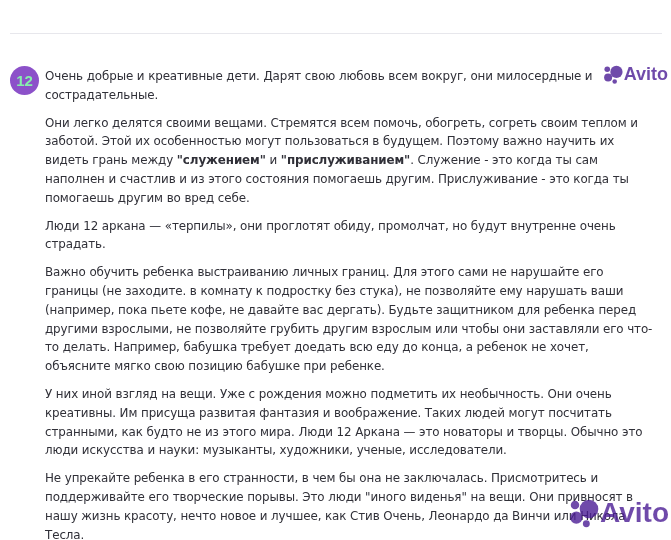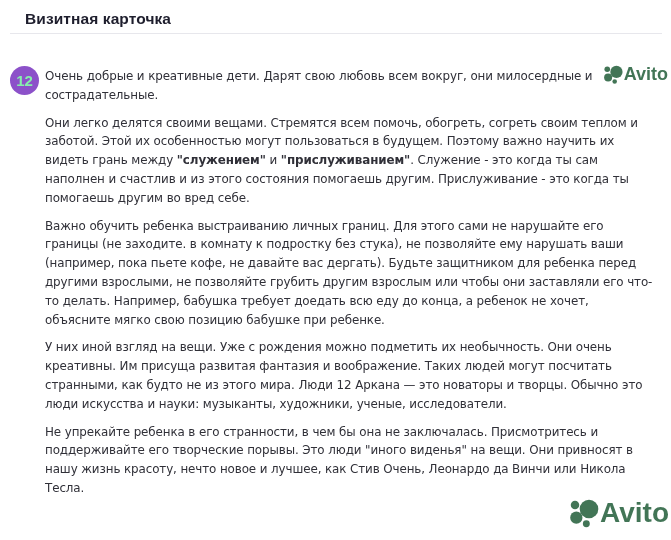--- a/index.html
+++ b/index.html
@@ -55,46 +55,46 @@
     line-height: 18.8px;
     letter-spacing: -0.1px;
   }
   .paras p { margin: 0 7px 9px 0; }
   .paras b { font-weight: bold; }
   .wm {
     position: absolute;
     display: flex;
     align-items: center;
     gap: 1px;
-    color: #14532d;
+    color: #4c1d95;
     opacity: 0.8;
     font-family: "Liberation Sans", sans-serif;
     font-weight: bold;
     pointer-events: none;
   }
   .wm-top  { right: 3px; top: 64px;  font-size: 18px; }
   .wm-bottom { right: 2px; top: 497px; font-size: 28px; }
   .wm svg { display: block; }
 </style>
 </head>
 <body>
 
 <div class="page">
 
-  <h1 class="title">Визитная карточка</h1>
 
   <div class="divider"></div>
 
   <div class="badge" style="background: rgb(140, 81, 201);">
     <span>12</span>
   </div>
 
   <div class="paras">
       <p><span>Очень добрые и креативные дети. Дарят свою любовь всем вокруг, они милосердные и сострадательные.</span></p>
       <p><span>Они легко делятся своими вещами. Стремятся всем помочь, обогреть, согреть своим теплом и заботой. Этой их особенностью могут пользоваться в будущем. Поэтому важно научить их видеть грань между </span><b>"служением"</b><span> и </span><b>"прислуживанием"</b><span>. Служение - это когда ты сам наполнен и счастлив и из этого состояния помогаешь другим. Прислуживание - это когда ты помогаешь другим во вред себе.</span></p>
+      <p><span>Люди 12 аркана — «терпилы», они проглотят обиду, промолчат, но будут внутренне очень страдать.</span></p>
       <p><span>Важно обучить ребенка выстраиванию личных границ. Для этого сами не нарушайте его границы (не заходите. в комнату к подростку без стука), не позволяйте ему нарушать ваши (например, пока пьете кофе, не давайте вас дергать). Будьте защитником для ребенка перед другими взрослыми, не позволяйте грубить другим взрослым или чтобы они заставляли его что-то делать. Например, бабушка требует доедать всю еду до конца, а ребенок не хочет, объясните мягко свою позицию бабушке при ребенке.</span></p>
       <p><span>У них иной взгляд на вещи. Уже с рождения можно подметить их необычность. Они очень креативны. Им присуща развитая фантазия и воображение. Таких людей могут посчитать странными, как будто не из этого мира. Люди 12 Аркана — это новаторы и творцы. Обычно это люди искусства и науки: музыканты, художники, ученые, исследователи.</span></p>
       <p><span>Не упрекайте ребенка в его странности, в чем бы она не заключалась. Присмотритесь и поддерживайте его творческие порывы. Это люди "иного виденья" на вещи. Они привносят в нашу жизнь красоту, нечто новое и лучшее, как Стив Очень, Леонардо да Винчи или Никола Тесла.</span></p>
     </div>
 
   <div class="wm wm-top">
     <span>
       <svg width="21" height="21" viewBox="0 0 24 24" fill="currentColor" aria-hidden="true">
         <circle cx="16.5" cy="9" r="7"></circle>
         <circle cx="6" cy="6" r="3.2"></circle>

